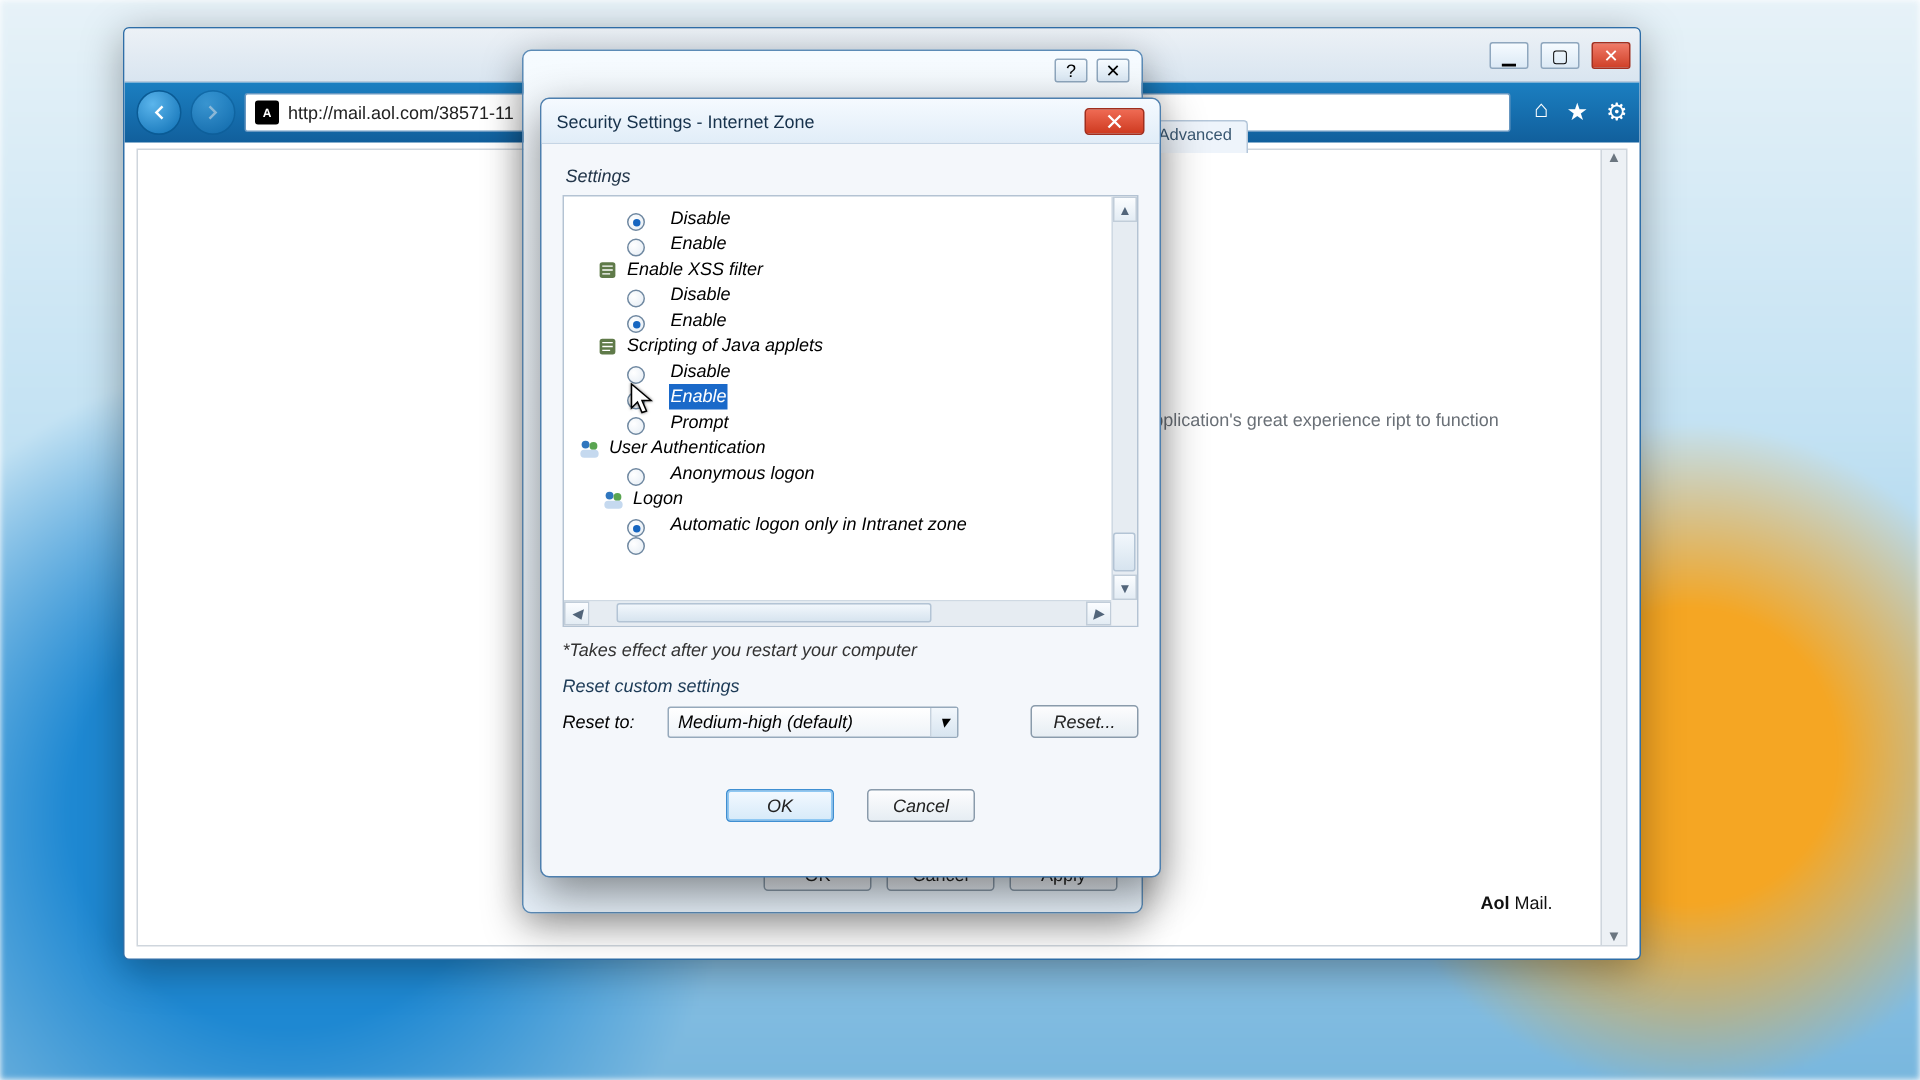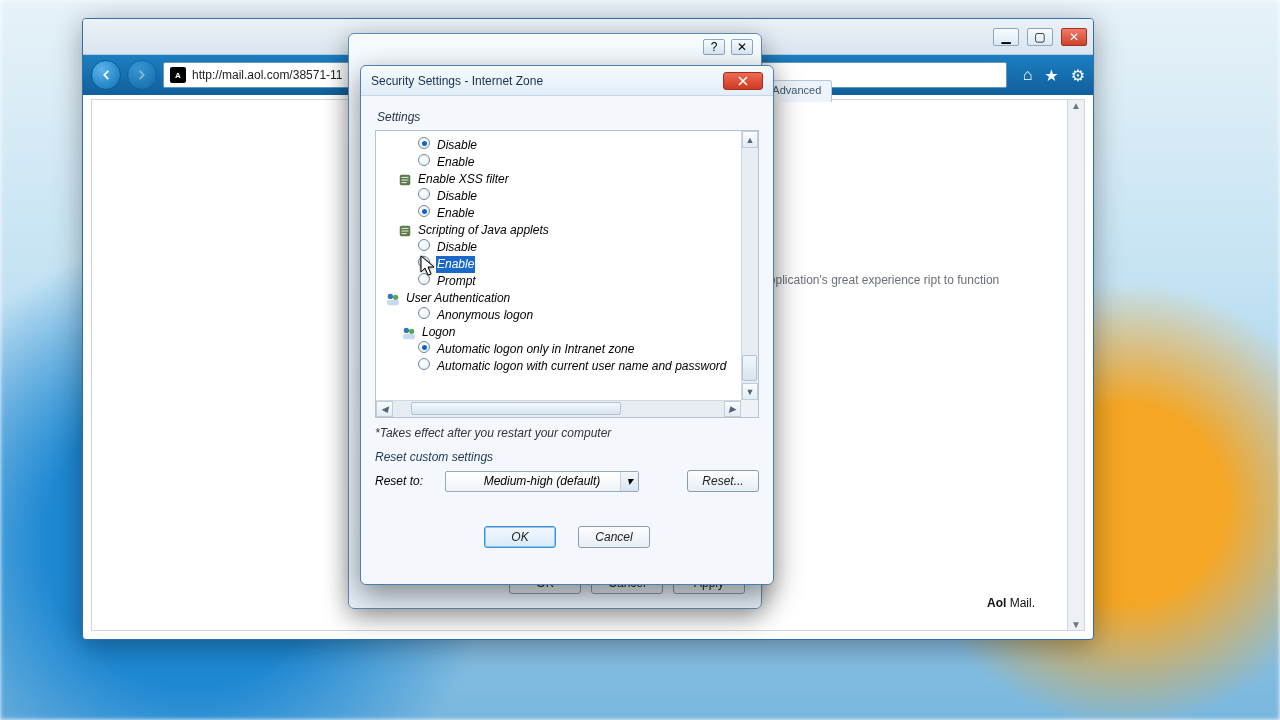--- a/index.html
+++ b/index.html
@@ -125,38 +125,38 @@
   .tree-vscroll .track{flex:1;background:#e6ecf2;}
   .tree-vscroll .thumb{position:absolute;right:1px;width:15px;background:linear-gradient(#f2f7fc,#d7e4ef);border:1px solid #b3c4d5;border-radius:2px;}
   .tree-hscroll{position:absolute;left:0;right:17px;bottom:0;height:17px;
     background:#eef2f6;border-top:1px solid #cfd9e3;display:flex;}
   .tree-hscroll .harr{width:17px;border:1px solid #c1cdd9;background:linear-gradient(#fbfdff,#e3ecf4);display:flex;align-items:center;justify-content:center;font-size:9px;color:#52657a;}
   .tree-hscroll .htrack{flex:1;position:relative;background:#e6ecf2;}
   .tree-hscroll .hthumb{position:absolute;top:1px;left:18px;height:13px;width:210px;background:linear-gradient(#f2f7fc,#d7e4ef);border:1px solid #b3c4d5;border-radius:2px;}
   
   .tree-corner{position:absolute;right:0;bottom:0;width:17px;height:17px;background:#eef2f6;}
 
-  .tree-row{display:flex;align-items:flex-start;gap:6px;line-height:17px;white-space:nowrap;color:#000;}
+  .tree-row{display:flex;align-items:flex-end;gap:16px;line-height:17px;white-space:nowrap;color:#000;}
   .radio{width:12px;height:12px;border:1px solid #6f88a1;border-radius:50%;
     background:radial-gradient(circle at 35% 35%,#fff,#e4ecf4);display:inline-flex;align-items:center;justify-content:center;flex:0 0 12px; margin-left:26px;}
   .radio .dot{width:5px;height:5px;border-radius:50%;background:#1565c0;}
   .cat{margin-left:6px;display:flex;align-items:center;gap:6px;}
   .cat .ico{width:14px;height:14px;}
   .cat.sub{margin-left:22px;}
   .opt-label{padding:0 1px;}
   .opt-label.sel{background:#1a69c9;color:#fff;}
   .cursor{position:absolute;pointer-events:none;}
   .cursor svg{width:16px;height:22px;filter:drop-shadow(0 0 1px rgba(0,0,0,.6));}
 
   .note{margin:8px 0 10px;color:#333;}
   .reset-label{color:#1c3a56;margin-bottom:6px;}
   .reset-row{display:flex;align-items:center;gap:14px;}
   .reset-row .lab{width:56px;}
   .select{flex:0 0 194px;height:21px;border:1px solid #96a9bb;border-radius:2px;
-    background:linear-gradient(#fff,#eef3f8);display:flex;align-items:center;padding:0 6px;gap:6px;position:relative;justify-content:center;}
+    background:linear-gradient(#fff,#eef3f8);display:flex;align-items:center;padding:0 6px;gap:6px;position:relative;}
   .select .chev{position:absolute;right:0;top:0;bottom:0;width:18px;border-left:1px solid #c6d2de;background:linear-gradient(#f2f7fc,#d8e5f0);display:flex;align-items:center;justify-content:center;}
   .reset-row .btn{margin-left:auto;}
   .dlg-foot{display:flex;justify-content:center;gap:22px;margin-top:34px;}
 
   
   .ic-scroll{fill:#5f7a49;} .ic-user{fill:#2f76be;}
 </style>
 </head>
 <body>
 
@@ -334,21 +334,20 @@
           <span>Logon</span>
         </div>
         <div class="tree-row">
             <span class="radio">
               <span class="dot"></span>
             </span>
             <span class="opt-label">Automatic logon only in Intranet zone</span>
           </div>
         <div class="tree-row">
             <span class="radio"></span>
-            <span class="opt-label">Automatic logon with current user name and password</span>
           </div>
       </div>
 
       <div class="tree-vscroll">
         <div class="arr">▲</div>
         <div class="track"></div>
         <div class="thumb" style="top:224px;height:26px"></div>
         <div class="arr">▼</div>
       </div>
       <div class="tree-hscroll">

